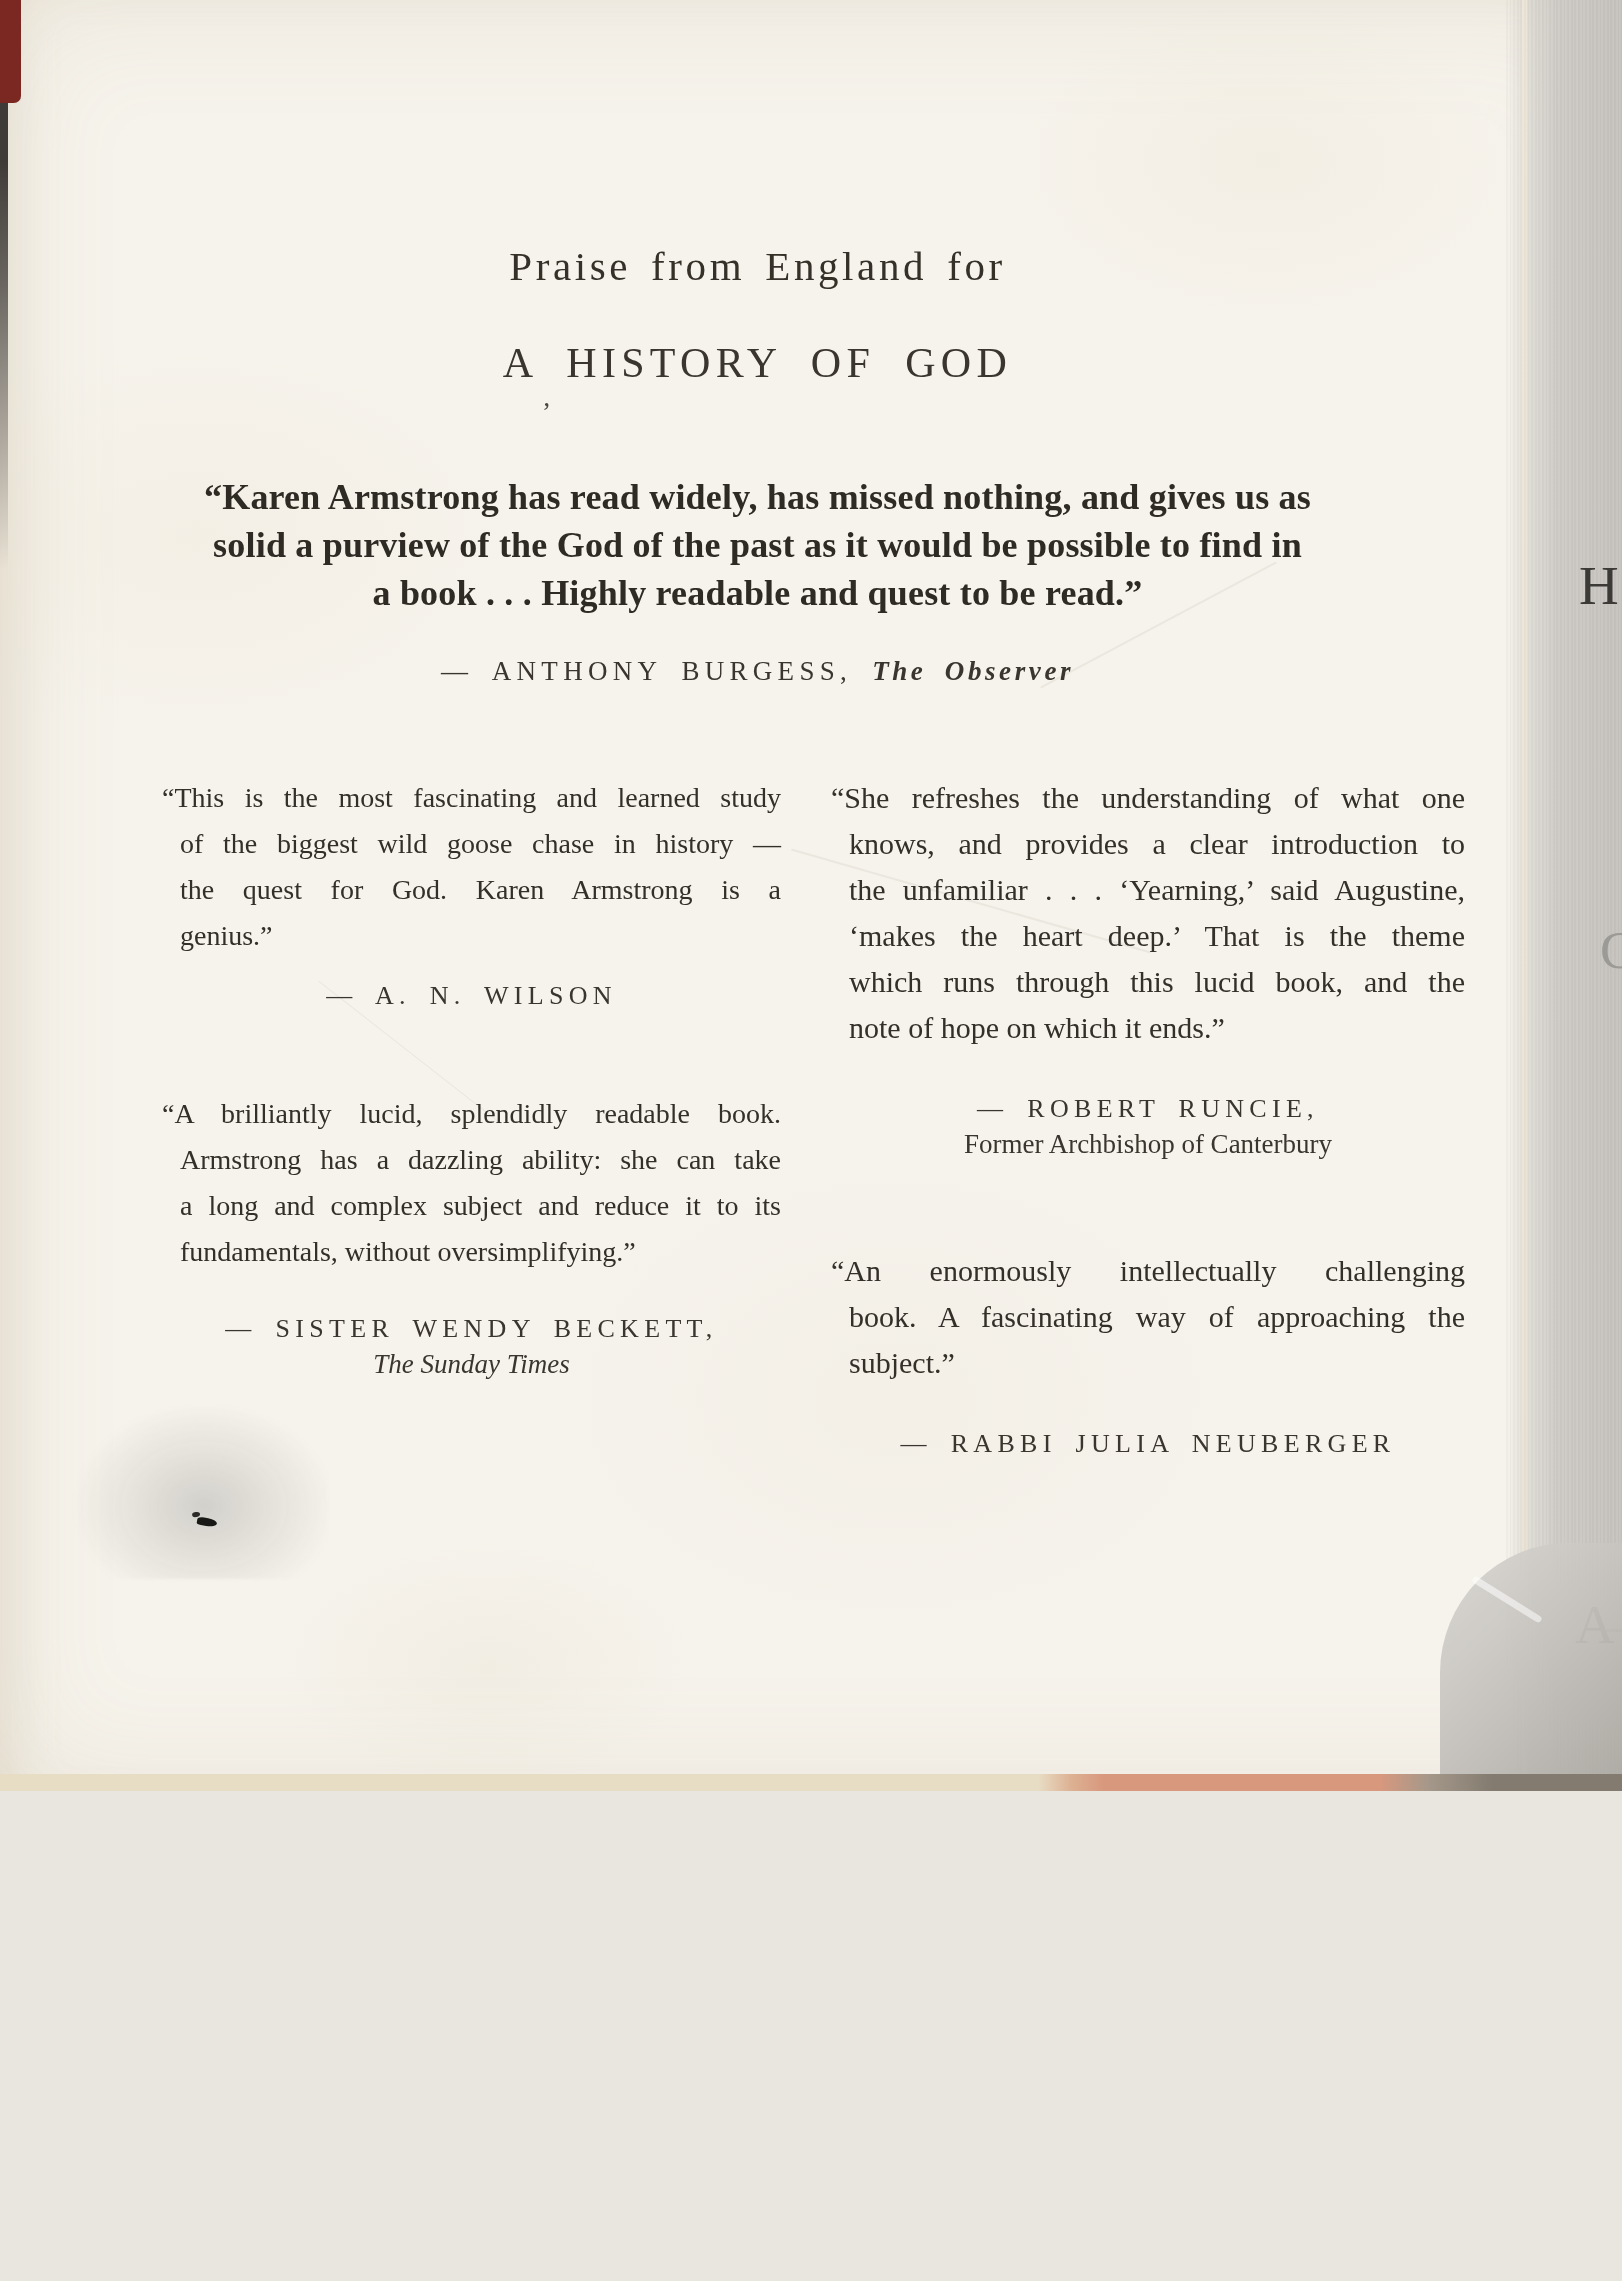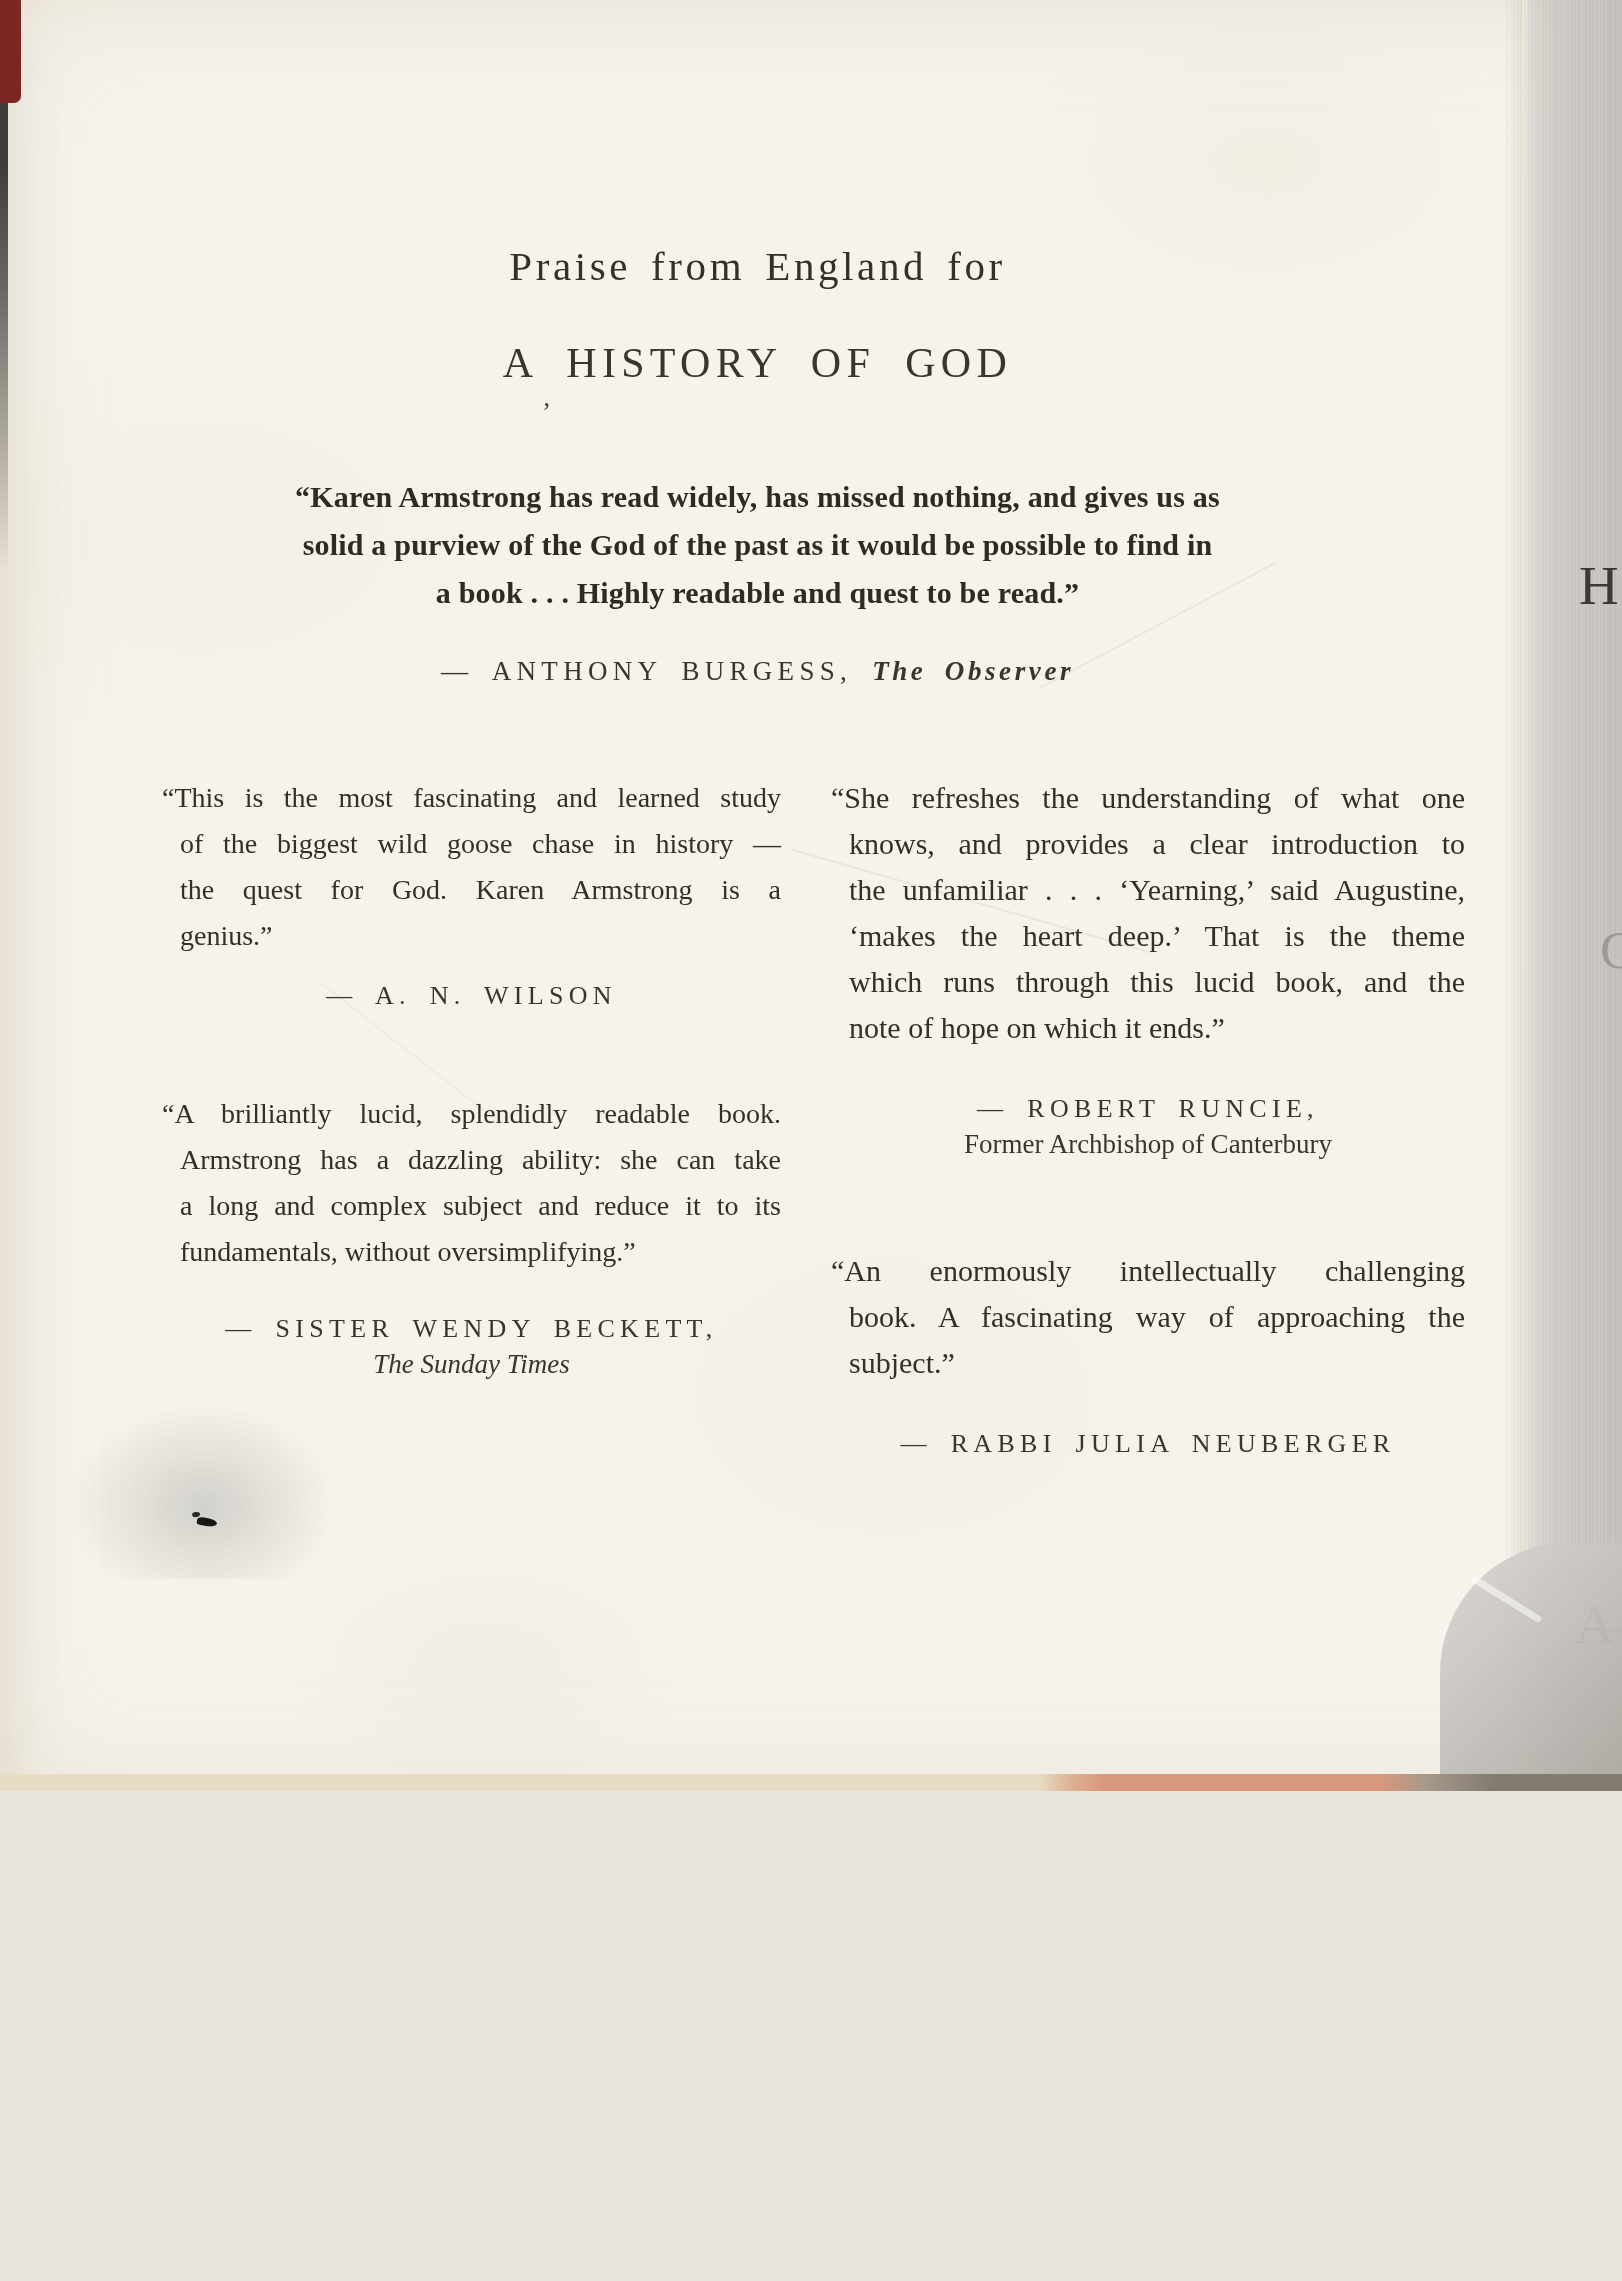--- a/index.html
+++ b/index.html
@@ -41,21 +41,21 @@
   .red-mark{position:absolute;left:0;top:0;width:21.4px;height:103px;background:var(--stamp-red);
     border-bottom-right-radius:7.1px;}
   .left-sliver{position:absolute;left:0;top:0;width:8px;height:570px;
     background:linear-gradient(to bottom,#3f3b38 0 160px, rgba(63,59,56,0.75) 285px, rgba(63,59,56,0) 100%);}
 
   
   .band{position:absolute;left:0;width:1515px;text-align:center;}
   .kicker{top:242px;font-size:41px;letter-spacing:3.6px;word-spacing:6.2px;color:#353129;}
   .title{top:339px;font-size:42px;letter-spacing:5.3px;word-spacing:14.3px;color:#3a362f;}
   .stray-mark{position:absolute;left:542px;top:397px;font-size:27px;color:#4a463f;}
-  .lead{top:473px;font-size:30px;line-height:48px;font-weight:bold;color:#2e2a24;}
+  .lead{top:473px;font-size:36px;line-height:48px;font-weight:bold;color:#2e2a24;}
   .lead div{letter-spacing:0.2px;}
   .lead-attrib{top:656px;font-size:27px;letter-spacing:5.3px;word-spacing:8px;color:#3a362f;}
   .lead-attrib .src{font-style:italic;font-weight:bold;letter-spacing:3.6px;}
 
   
   .qcol{position:absolute;top:775px;}
   .col-left{left:162px;width:619px;}
   .col-right{left:831px;width:634px;}
   .qline{text-align:justify;text-align-last:justify;white-space:nowrap;color:#332f29;}
   .qline.endl{text-align-last:left;}

